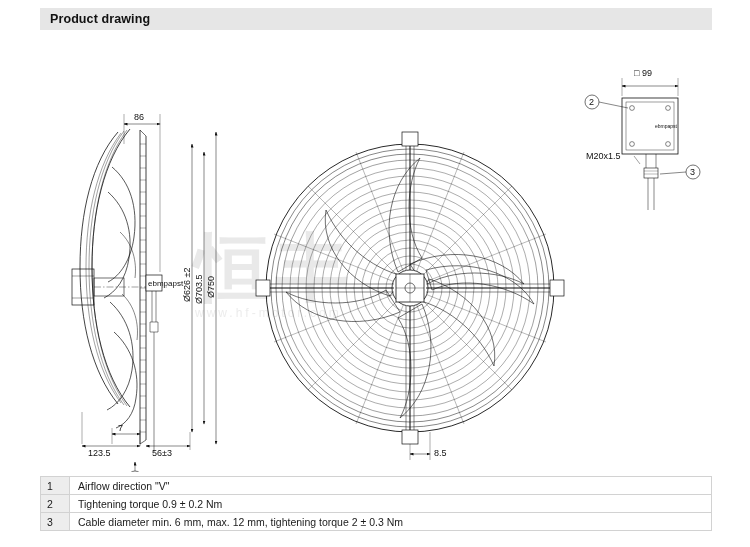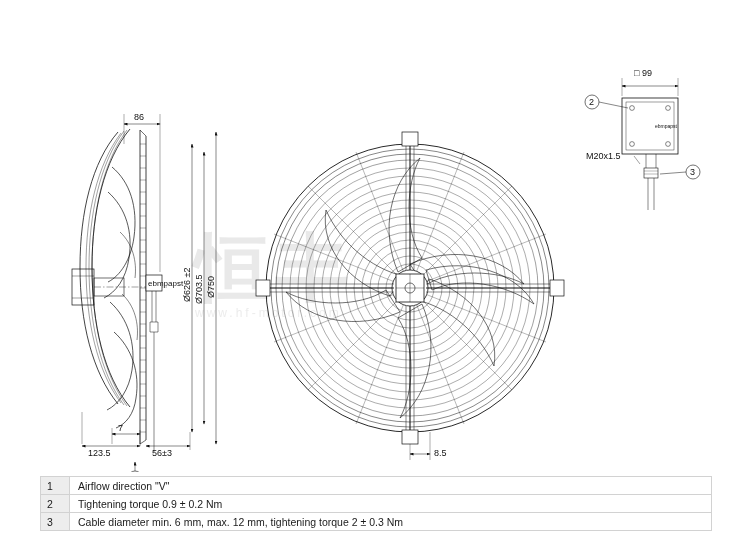--- a/index.html
+++ b/index.html
@@ -50,20 +50,23 @@
 
   
   .dimtxt{font-family:"Liberation Sans", sans-serif;font-size:9px;fill:#111;}
   .dimtxt-s{font-family:"Liberation Sans", sans-serif;font-size:8px;fill:#111;}
 </style>
 </head>
 <body>
 
 <div class="page">
 
+  <div class="header">
+    <div class="title">Product drawing</div>
+  </div>
 
   <div class="watermark">
     <div class="wm-big">恒丰</div>
     <div class="wm-small">www.hf-motor.com</div>
   </div>
 
   <div class="canvas">
     <svg class="dr" viewBox="0 0 750 440">
       <defs>
         <marker id="ar" markerWidth="8" markerHeight="6" refX="7" refY="3" orient="auto">

